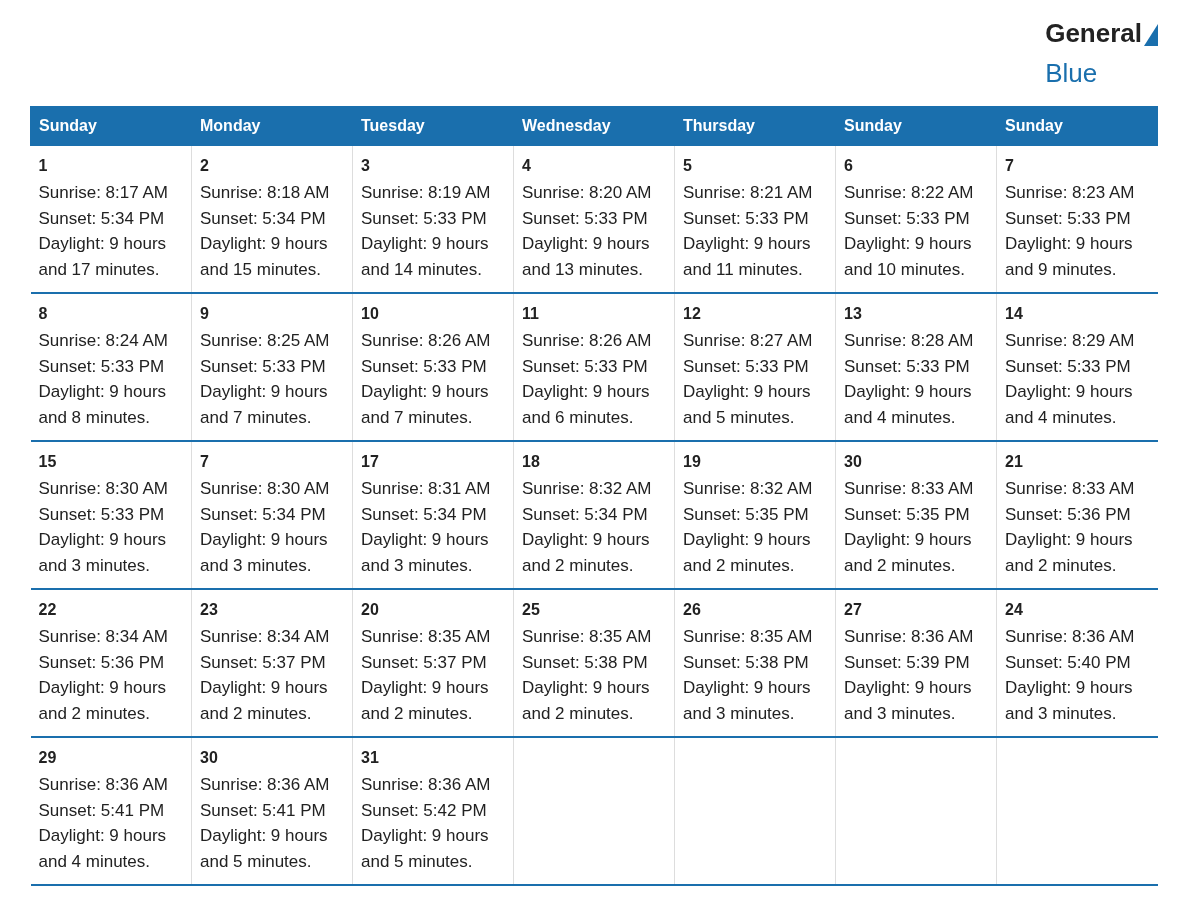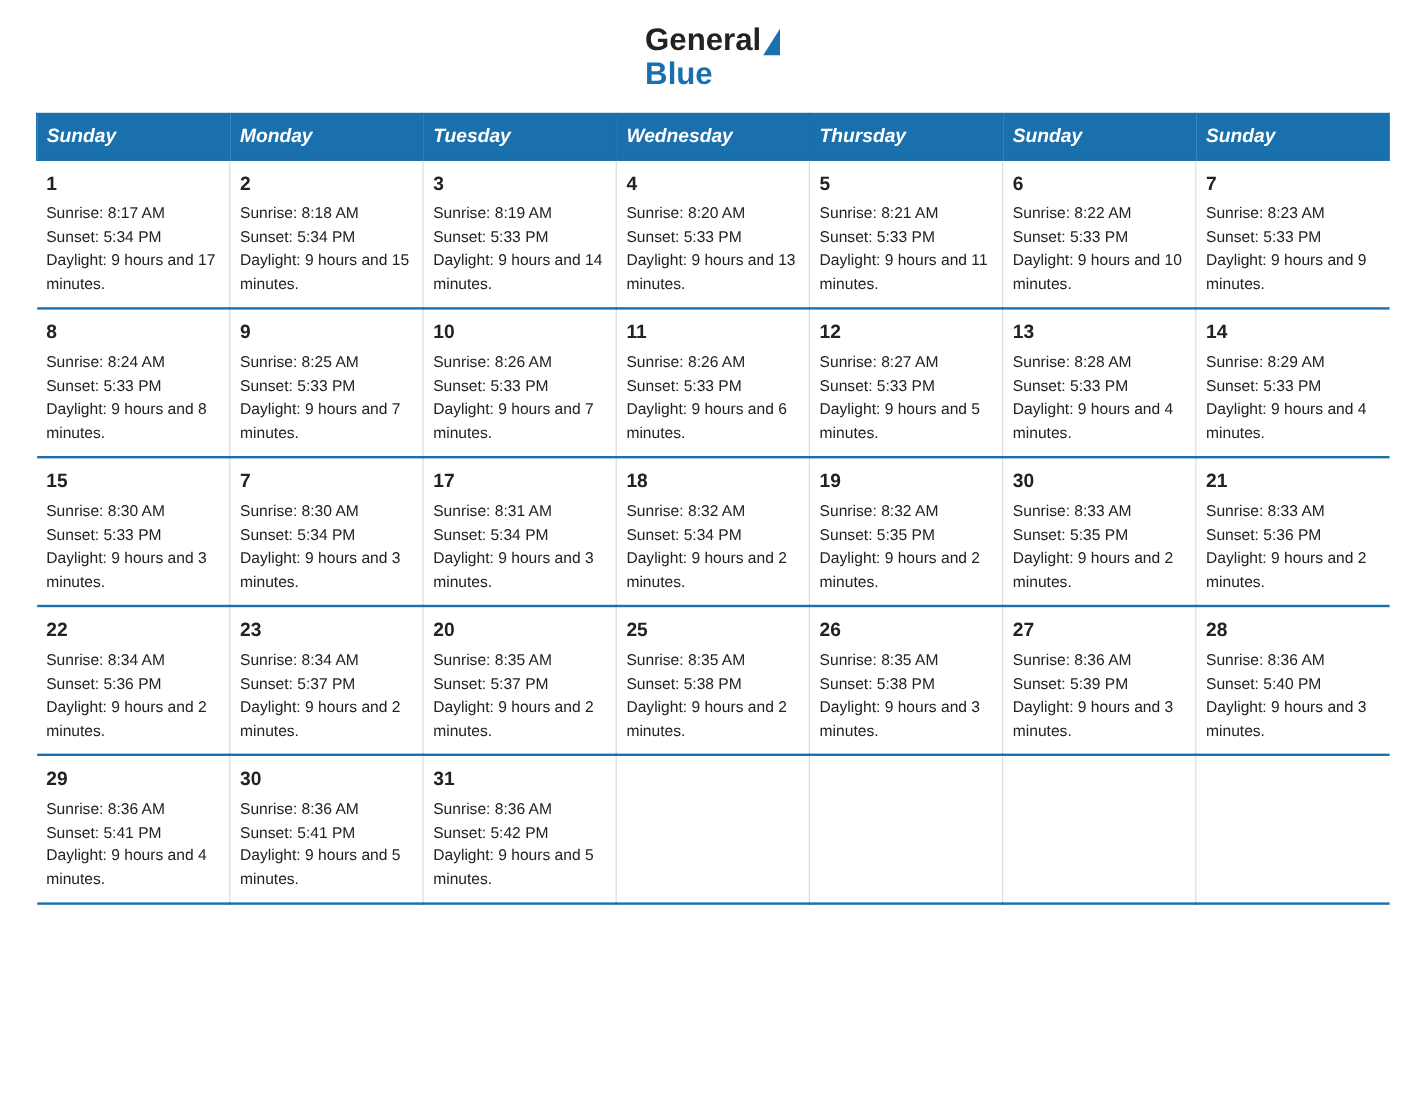--- a/index.html
+++ b/index.html
@@ -5,21 +5,21 @@
     * { margin: 0; padding: 0; box-sizing: border-box; }
     body {
       font-family: Arial, sans-serif;
       background: #fff;
       width: 1188px;
       min-height: 918px;
       padding: 20px 30px;
     }
     .header {
       display: flex;
-      justify-content: center;
+      justify-content: flex-end;
       align-items: flex-start;
       margin-bottom: 20px;
     }
     .logo {
       display: flex;
       align-items: center;
       gap: 4px;
     }
     .logo-text-general {
       font-size: 26px;
@@ -38,24 +38,24 @@
       display: flex;
       flex-direction: column;
     }
     .logo-row1 {
       display: flex;
       align-items: flex-end;
       line-height: 1;
     }
     .logo-row2 {
       font-size: 26px;
-      font-weight: bold;
+      font-weight: normal;
       color: #1a6fad;
       line-height: 1;
-      margin-top: 2px;
+      margin-top: 14px;
     }
     .title-block {
       text-align: right;
     }
     .month-year {
       font-size: 48px;
       font-weight: bold;
       color: #222;
       line-height: 1.1;
     }
@@ -65,21 +65,20 @@
       margin-top: 4px;
     }
     table {
       width: 100%;
       border-collapse: collapse;
       table-layout: fixed;
     }
     thead tr {
       background-color: #1a6fad;
       color: #fff;
-      font-style: italic;
     }
     thead th {
       padding: 10px 8px;
       font-size: 16px;
       font-weight: 600;
       text-align: left;
       border: 1px solid #1a6fad;
     }
     tbody tr {
       border-bottom: 2px solid #1a6fad;
@@ -98,21 +97,21 @@
       border-right: none;
     }
     .day-number {
       font-size: 16px;
       font-weight: bold;
       color: #222;
       display: block;
       margin-bottom: 2px;
     }
     .day-info {
-      font-size: 13px;
+      font-size: 17px;
       color: #222;
       line-height: 1.5;
     }
     .empty-cell {
       background: #fff;
     }
   </style>
 </head>
 <body>
 
@@ -172,21 +171,21 @@
         <td><span class="day-number">30</span><span class="day-info">Sunrise: 8:33 AM<br>Sunset: 5:35 PM<br>Daylight: 9 hours and 2 minutes.</span></td>
         <td><span class="day-number">21</span><span class="day-info">Sunrise: 8:33 AM<br>Sunset: 5:36 PM<br>Daylight: 9 hours and 2 minutes.</span></td>
       </tr>
       <tr>
         <td><span class="day-number">22</span><span class="day-info">Sunrise: 8:34 AM<br>Sunset: 5:36 PM<br>Daylight: 9 hours and 2 minutes.</span></td>
         <td><span class="day-number">23</span><span class="day-info">Sunrise: 8:34 AM<br>Sunset: 5:37 PM<br>Daylight: 9 hours and 2 minutes.</span></td>
         <td><span class="day-number">20</span><span class="day-info">Sunrise: 8:35 AM<br>Sunset: 5:37 PM<br>Daylight: 9 hours and 2 minutes.</span></td>
         <td><span class="day-number">25</span><span class="day-info">Sunrise: 8:35 AM<br>Sunset: 5:38 PM<br>Daylight: 9 hours and 2 minutes.</span></td>
         <td><span class="day-number">26</span><span class="day-info">Sunrise: 8:35 AM<br>Sunset: 5:38 PM<br>Daylight: 9 hours and 3 minutes.</span></td>
         <td><span class="day-number">27</span><span class="day-info">Sunrise: 8:36 AM<br>Sunset: 5:39 PM<br>Daylight: 9 hours and 3 minutes.</span></td>
-        <td><span class="day-number">28</span><span class="day-info">Sunrise: 8:36 AM<br>Sunset: 5:40 PM<br>Daylight: 9 hours and 3 minutes.</span></td>
+        <td><span class="day-number">24</span><span class="day-info">Sunrise: 8:36 AM<br>Sunset: 5:40 PM<br>Daylight: 9 hours and 3 minutes.</span></td>
       </tr>
       <tr>
         <td><span class="day-number">29</span><span class="day-info">Sunrise: 8:36 AM<br>Sunset: 5:41 PM<br>Daylight: 9 hours and 4 minutes.</span></td>
         <td><span class="day-number">30</span><span class="day-info">Sunrise: 8:36 AM<br>Sunset: 5:41 PM<br>Daylight: 9 hours and 5 minutes.</span></td>
         <td><span class="day-number">31</span><span class="day-info">Sunrise: 8:36 AM<br>Sunset: 5:42 PM<br>Daylight: 9 hours and 5 minutes.</span></td>
         <td class="empty-cell"></td>
         <td class="empty-cell"></td>
         <td class="empty-cell"></td>
         <td class="empty-cell"></td>
       </tr>

